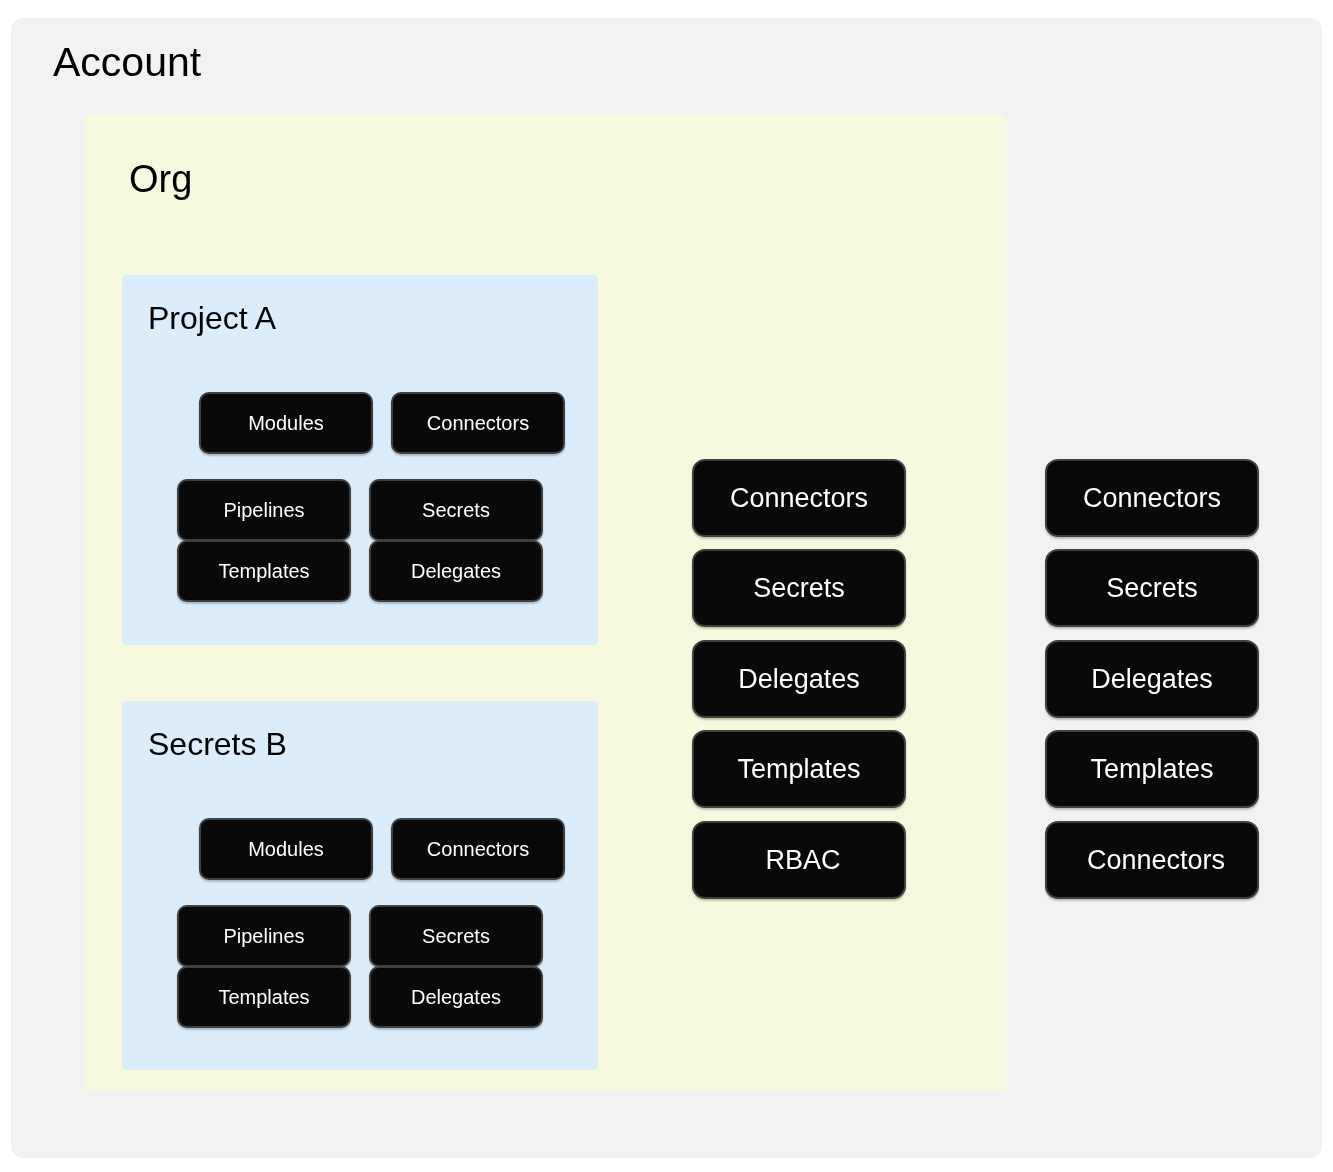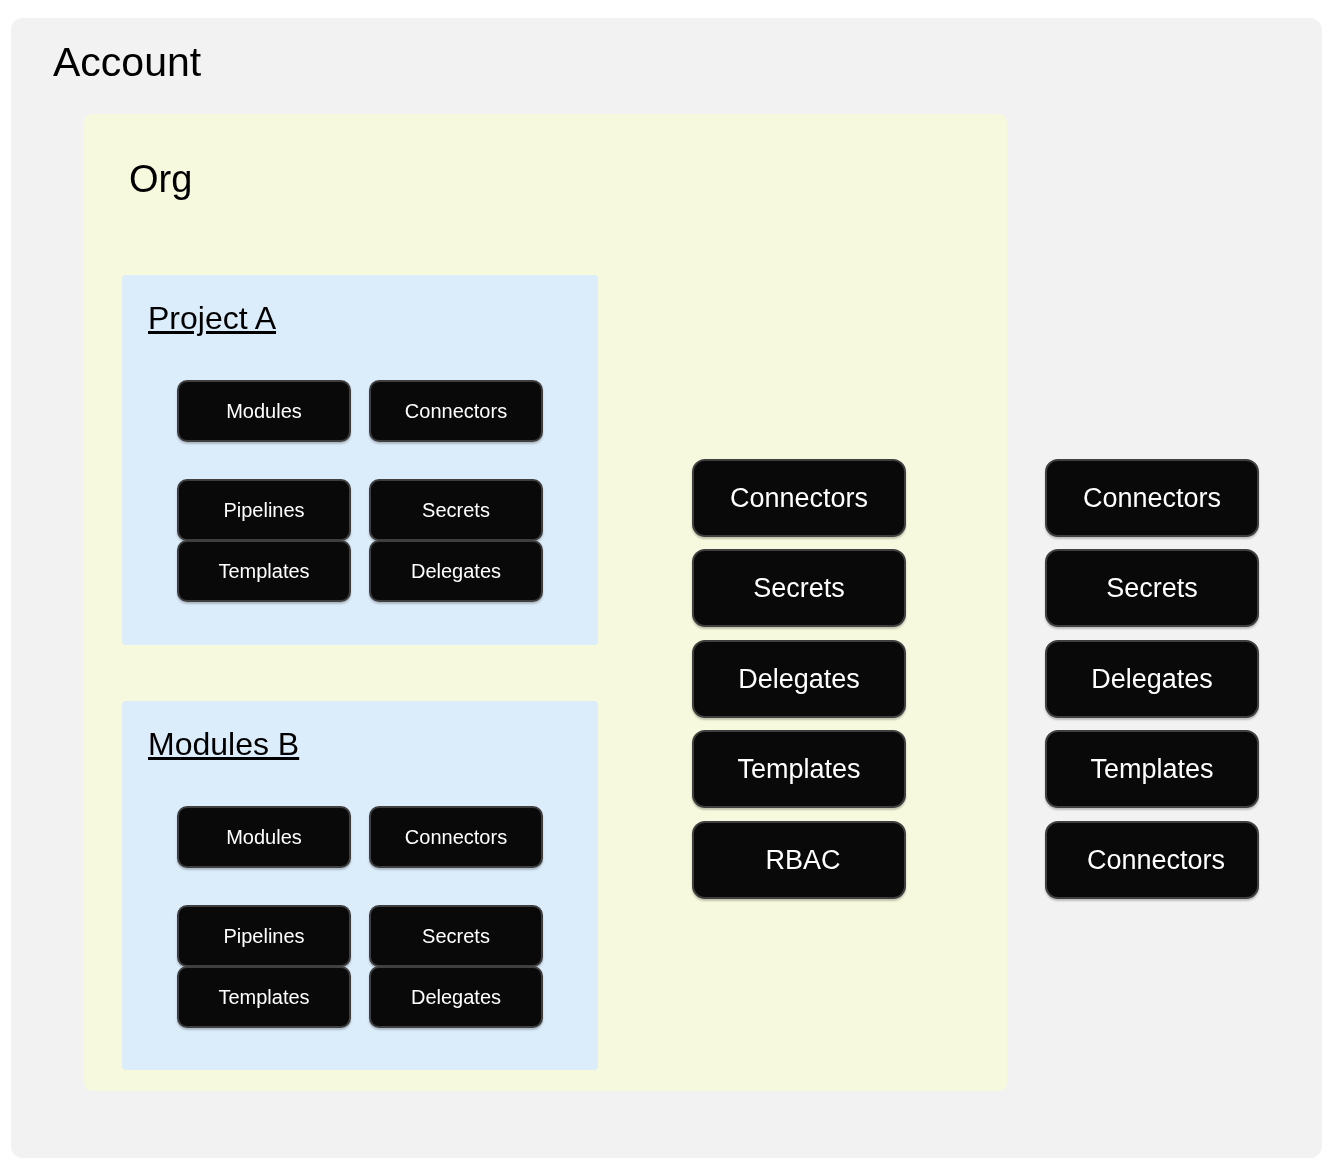--- a/index.html
+++ b/index.html
@@ -70,21 +70,20 @@
   }
   .title-org {
     left: 45px;
     top: 46px;
     font-size: 38px;
   }
   .title-project {
     left: 26px;
     top: 27px;
     font-size: 32px;
-    text-decoration: underline;
   }
 
   
   .node {
     position: absolute;
     box-sizing: border-box;
     background: #090909;
     border: 2px solid #3f3f3f;
     border-radius: 11px;
     color: #ffffff;
@@ -99,21 +98,21 @@
 
   
   .node-sm {
     width: 174px;
     height: 62px;
     font-size: 20px;
     border-radius: 10px;
   }
   .node-sm.col-1 { left: 55px; }
   .node-sm.col-2 { left: 247px; }
-  .node-sm.row-1 { top: 105px; }
+  .node-sm.row-1 { top: 117px; margin-left: 22px; }
   .node-sm.row-2 { top: 204px; }
   .node-sm.row-3 { top: 265px; }
 
   
   .node-lg {
     width: 214px;
     height: 78px;
     font-size: 27px;
     border-radius: 13px;
   }
@@ -154,21 +153,21 @@
         <div class="node node-sm col-1 row-1">Modules</div>
         <div class="node node-sm col-1 row-2">Pipelines</div>
         <div class="node node-sm col-1 row-3">Templates</div>
 
         <div class="node node-sm col-2 row-1">Connectors</div>
         <div class="node node-sm col-2 row-2">Secrets</div>
         <div class="node node-sm col-2 row-3">Delegates</div>
       </div>
 
       <div class="scope scope-project scope-project-b">
-        <div class="scope-title title-project">Modules B</div>
+        <div class="scope-title title-project">Secrets B</div>
 
         <div class="node node-sm col-1 row-1">Modules</div>
         <div class="node node-sm col-1 row-2">Pipelines</div>
         <div class="node node-sm col-1 row-3">Templates</div>
 
         <div class="node node-sm col-2 row-1">Connectors</div>
         <div class="node node-sm col-2 row-2">Secrets</div>
         <div class="node node-sm col-2 row-3">Delegates</div>
       </div>
 

